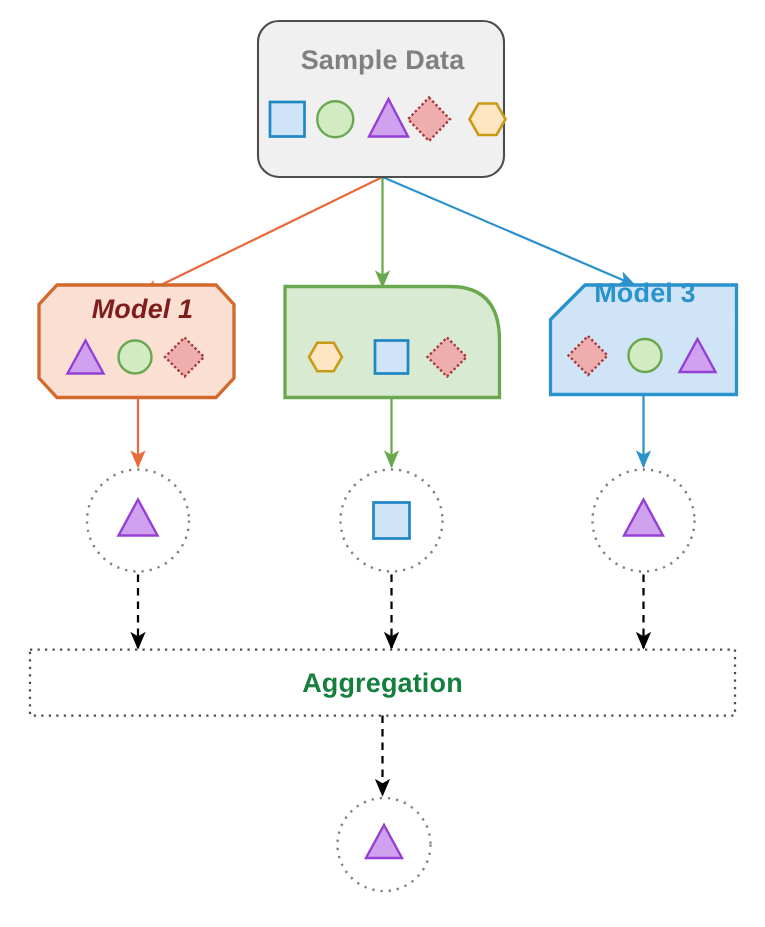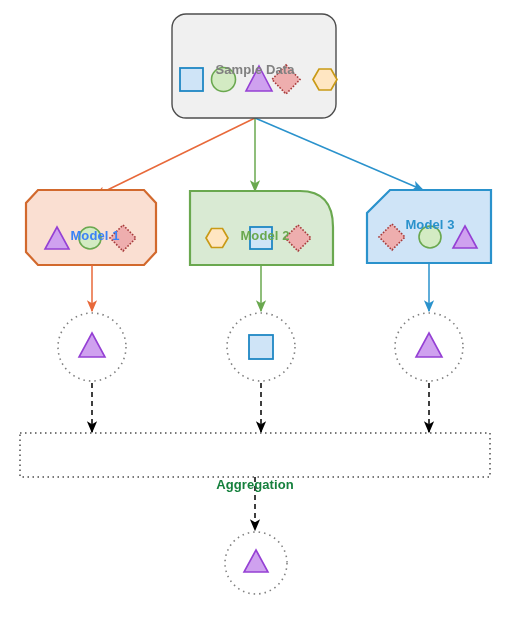--- a/index.html
+++ b/index.html
@@ -19,37 +19,37 @@
     position: absolute;
     left: 0;
     top: 0;
     width: 510px;
     height: 618px;
   }
   .node-label {
     position: absolute;
     text-align: center;
     font-weight: bold;
-    font-size: 13px;
+    font-size: 18px;
     letter-spacing: 0.1px;
     white-space: nowrap;
     user-select: none;
-    margin-top: 32px;
   }
   #sample-data-label {
     left: 175px;
     top: 30px;
     width: 160px;
     color: #808080;
   }
   #model1-label {
     left: 28px;
     top: 196px;
     width: 134px;
-    color: #3b82f6;
+    color: #7f1d1d;
+    font-style: italic;
   }
   #model2-label {
     left: 193px;
     top: 196px;
     width: 144px;
     color: #6aa84f;
   }
   #model3-label {
     left: 368px;
     top: 185px;
@@ -211,19 +211,18 @@
         <polygon points="256,550 268,572 244,572" fill="#cfa1ef" stroke="#9540d4" stroke-width="1.6"></polygon>
       </g>
     </g>
 
   </svg>
 
   <div class="node-label" id="sample-data-label">Sample Data</div>
 
   <div class="node-label" id="model1-label">Model 1</div>
 
-  <div class="node-label" id="model2-label">Model 2</div>
 
   <div class="node-label" id="model3-label">Model 3</div>
 
   <div class="node-label" id="aggregation-label">Aggregation</div>
 
 </div>
 
 </body></html>

